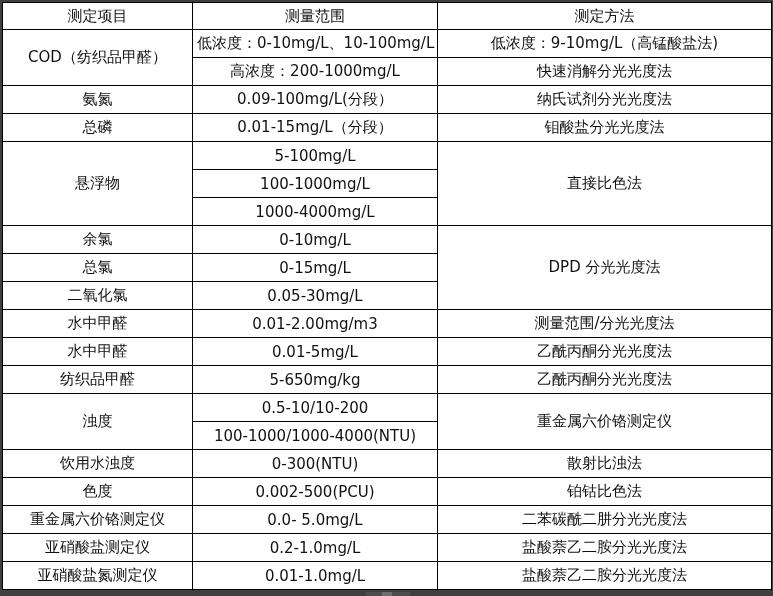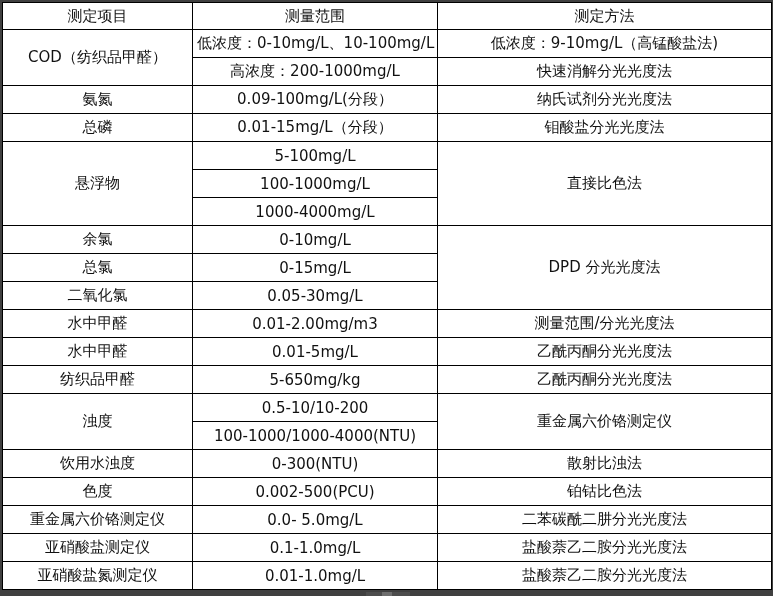--- a/index.html
+++ b/index.html
@@ -144,21 +144,21 @@
       <td>0.002-500(PCU)</td>
       <td>铂钴比色法</td>
     </tr>
     <tr>
       <td>重金属六价铬测定仪</td>
       <td>0.0- 5.0mg/L</td>
       <td>二苯碳酰二肼分光光度法</td>
     </tr>
     <tr>
       <td>亚硝酸盐测定仪</td>
-      <td>0.1-1.0mg/L</td>
+      <td>0.2-1.0mg/L</td>
       <td>盐酸萘乙二胺分光光度法</td>
     </tr>
     <tr>
       <td>亚硝酸盐氮测定仪</td>
       <td>0.01-1.0mg/L</td>
       <td>盐酸萘乙二胺分光光度法</td>
     </tr>
   </tbody>
     </table>
 

